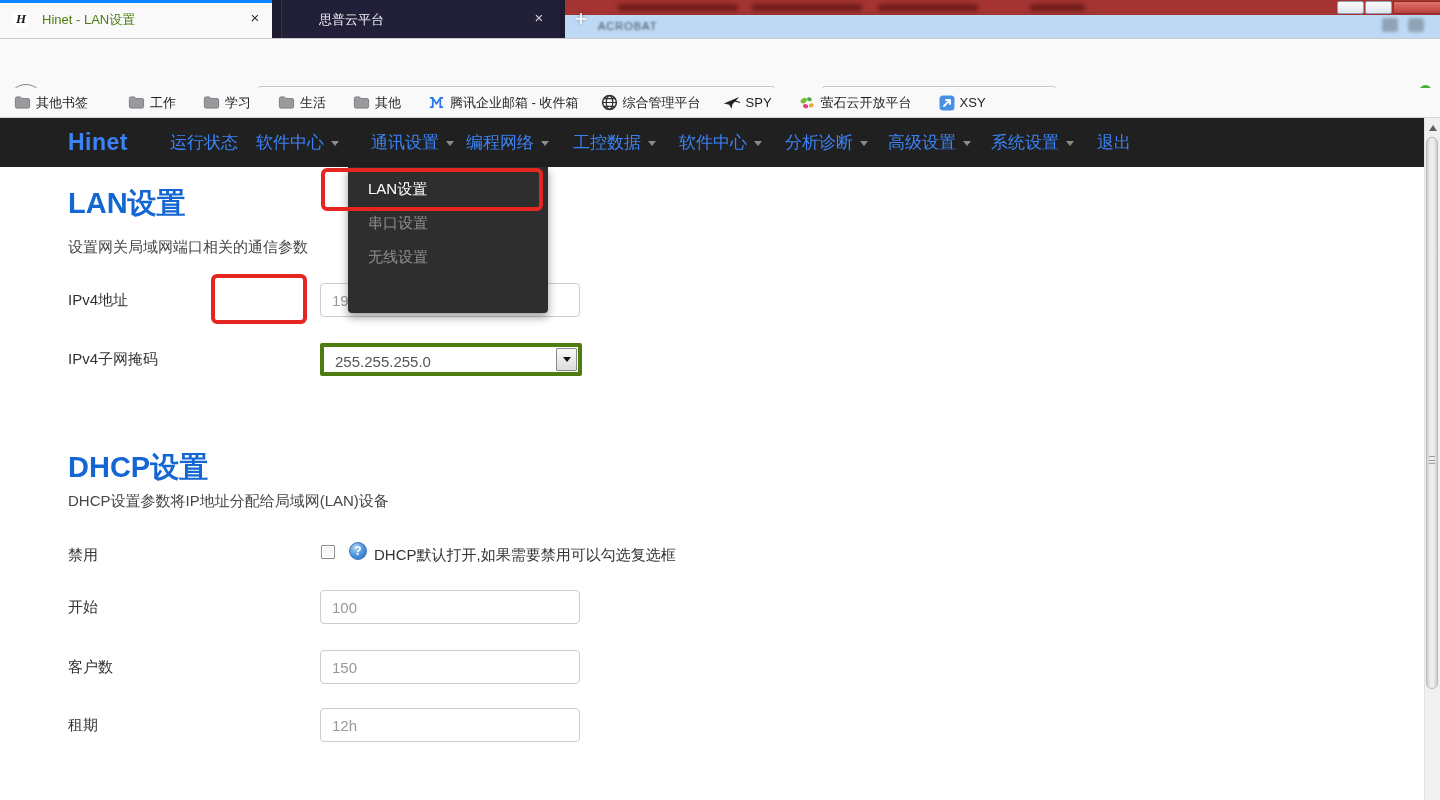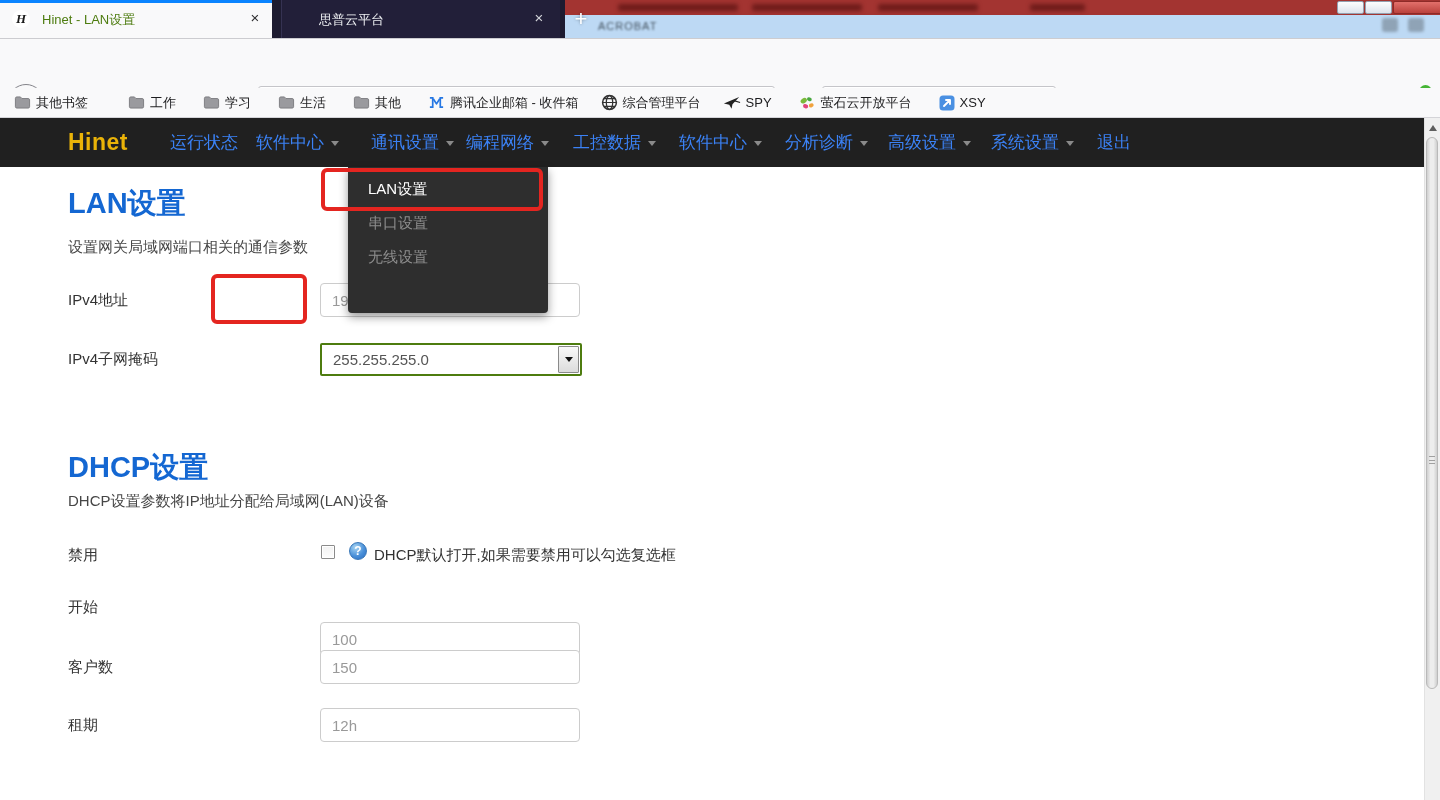--- a/index.html
+++ b/index.html
@@ -59,33 +59,33 @@
 
   
   .bookmarks { position:absolute; left:0; top:88px; width:1440px; height:30px; background:#f9f9fa; border-bottom:1px solid #d4d4d8; display:flex; align-items:center; padding-left:14px; }
   .bm { display:flex; align-items:center; gap:5px; margin-right:27px; font-size:13px; color:#1d1d1f; white-space:nowrap; }
   .bm:nth-child(1){ margin-right:40px; } .bm:nth-child(5){ }
   .bm:nth-child(6){ margin-right:22px;justify-content:space-between; } .bm:nth-child(7){ margin-right:22px; }
 
   
   .page { position:absolute; left:0; top:118px; width:1424px; height:682px; background:#fff; }
   .sitenav { position:absolute; left:0; top:0; width:1424px; height:49px; background:#202020; }
-  .brand { position:absolute; left:68px; top:11px; font-size:23px; font-weight:bold; color:#eab308; letter-spacing:.5px; }
+  .brand { position:absolute; left:68px; top:11px; font-size:23px; font-weight:bold; color:#3b82f6; letter-spacing:.5px; }
   .navitem { position:absolute; top:0; height:49px; line-height:49px; font-size:17px; color:#3b82f6; white-space:nowrap; }
   .caret { display:inline-block; margin-left:7px; vertical-align:2px; width:0; height:0; border-left:4px solid transparent; border-right:4px solid transparent; border-top:5px solid #8a8a8a; }
 
   .dropdown { position:absolute; left:348px; top:49px; width:200px; height:146px; background:#2e2e2e; border-radius:0 0 4px 4px; box-shadow:0 4px 10px rgba(0,0,0,.4); padding-top:5px; z-index:8; }
   .dd-item { height:34px; line-height:34px; padding-left:20px; font-size:15px; color:#8d8d8d; }
   .dd-item.active { color:#fff; }
 
   .h-blue { position:absolute; left:68px; font-size:29px; font-weight:bold; color:#1467d2; }
   .desc { position:absolute; left:68px; font-size:15px; color:#464646; }
   .flabel { position:absolute; left:68px; width:215px; text-align:left; font-size:15px; color:#333; }
   .finput { position:absolute; left:320px; width:260px; height:34px; border:1px solid #ccc; border-radius:4px; font-size:15px; color:#999; padding:0 11px; background:#fff; font-family:inherit; outline:none; }
-  .fselect { position:absolute; left:320px; top:225px; width:262px; height:33px; border:2px solid #4d7c0f; border-radius:2px; background:#fff; }
+  .fselect { position:absolute; left:320px; top:225px; width:262px; height:33px; border:4px solid #4d7c0f; border-radius:2px; background:#fff; }
   .fselect .sel-text { position:absolute; left:11px; top:6px; font-size:15px; color:#555; }
   .sel-btn { position:absolute; right:1px; top:1px; bottom:1px; width:21px; background:linear-gradient(#f9f9f9,#dcdcdc); border:1px solid #8a8a8a; border-radius:1px; display:flex; align-items:center; justify-content:center; }
   .sel-btn i { width:0; height:0; border-left:4px solid transparent; border-right:4px solid transparent; border-top:5px solid #111; }
 
   .checkbox { position:absolute; left:321px; top:427px; width:14px; height:14px; border:1px solid #8b8b8b; background:linear-gradient(#f2f2f2,#fdfdfd); box-shadow:inset 0 0 0 1px #fff; border-radius:1px; }
   .helpicon { position:absolute; left:349px; top:424px; width:18px; height:18px; border-radius:50%;
     background:radial-gradient(circle at 35% 28%, #a6d4f2, #4a90d9 55%, #2a6bbf); border:1px solid #3877b8;
     color:#fff; font-size:12px; font-weight:bold; text-align:center; line-height:17px; }
   .hint { position:absolute; left:374px; top:428px; font-size:15px; color:#333; }
 
@@ -364,21 +364,21 @@
 
   <div class="h-blue" style="top:330px">DHCP设置</div>
   <div class="desc" style="top:374px">DHCP设置参数将IP地址分配给局域网(LAN)设备</div>
 
   <div class="flabel" style="top:428px">禁用</div>
   <div class="checkbox"></div>
   <div class="helpicon">?</div>
   <div class="hint">DHCP默认打开,如果需要禁用可以勾选复选框</div>
 
   <div class="flabel" style="top:480px">开始</div>
-  <input class="finput" style="top: 472px; margin-top: 32px;" value="100">
+  <input class="finput" style="top: 472px;" value="100">
 
   <div class="flabel" style="top:540px">客户数</div>
   <input class="finput" style="top: 532px;" value="150">
 
   <div class="flabel" style="top:598px">租期</div>
   <input class="finput" style="top: 590px;" value="12h">
 
   <div class="redbox redbox1"></div>
   <div class="redbox redbox2"></div>
 </div>

